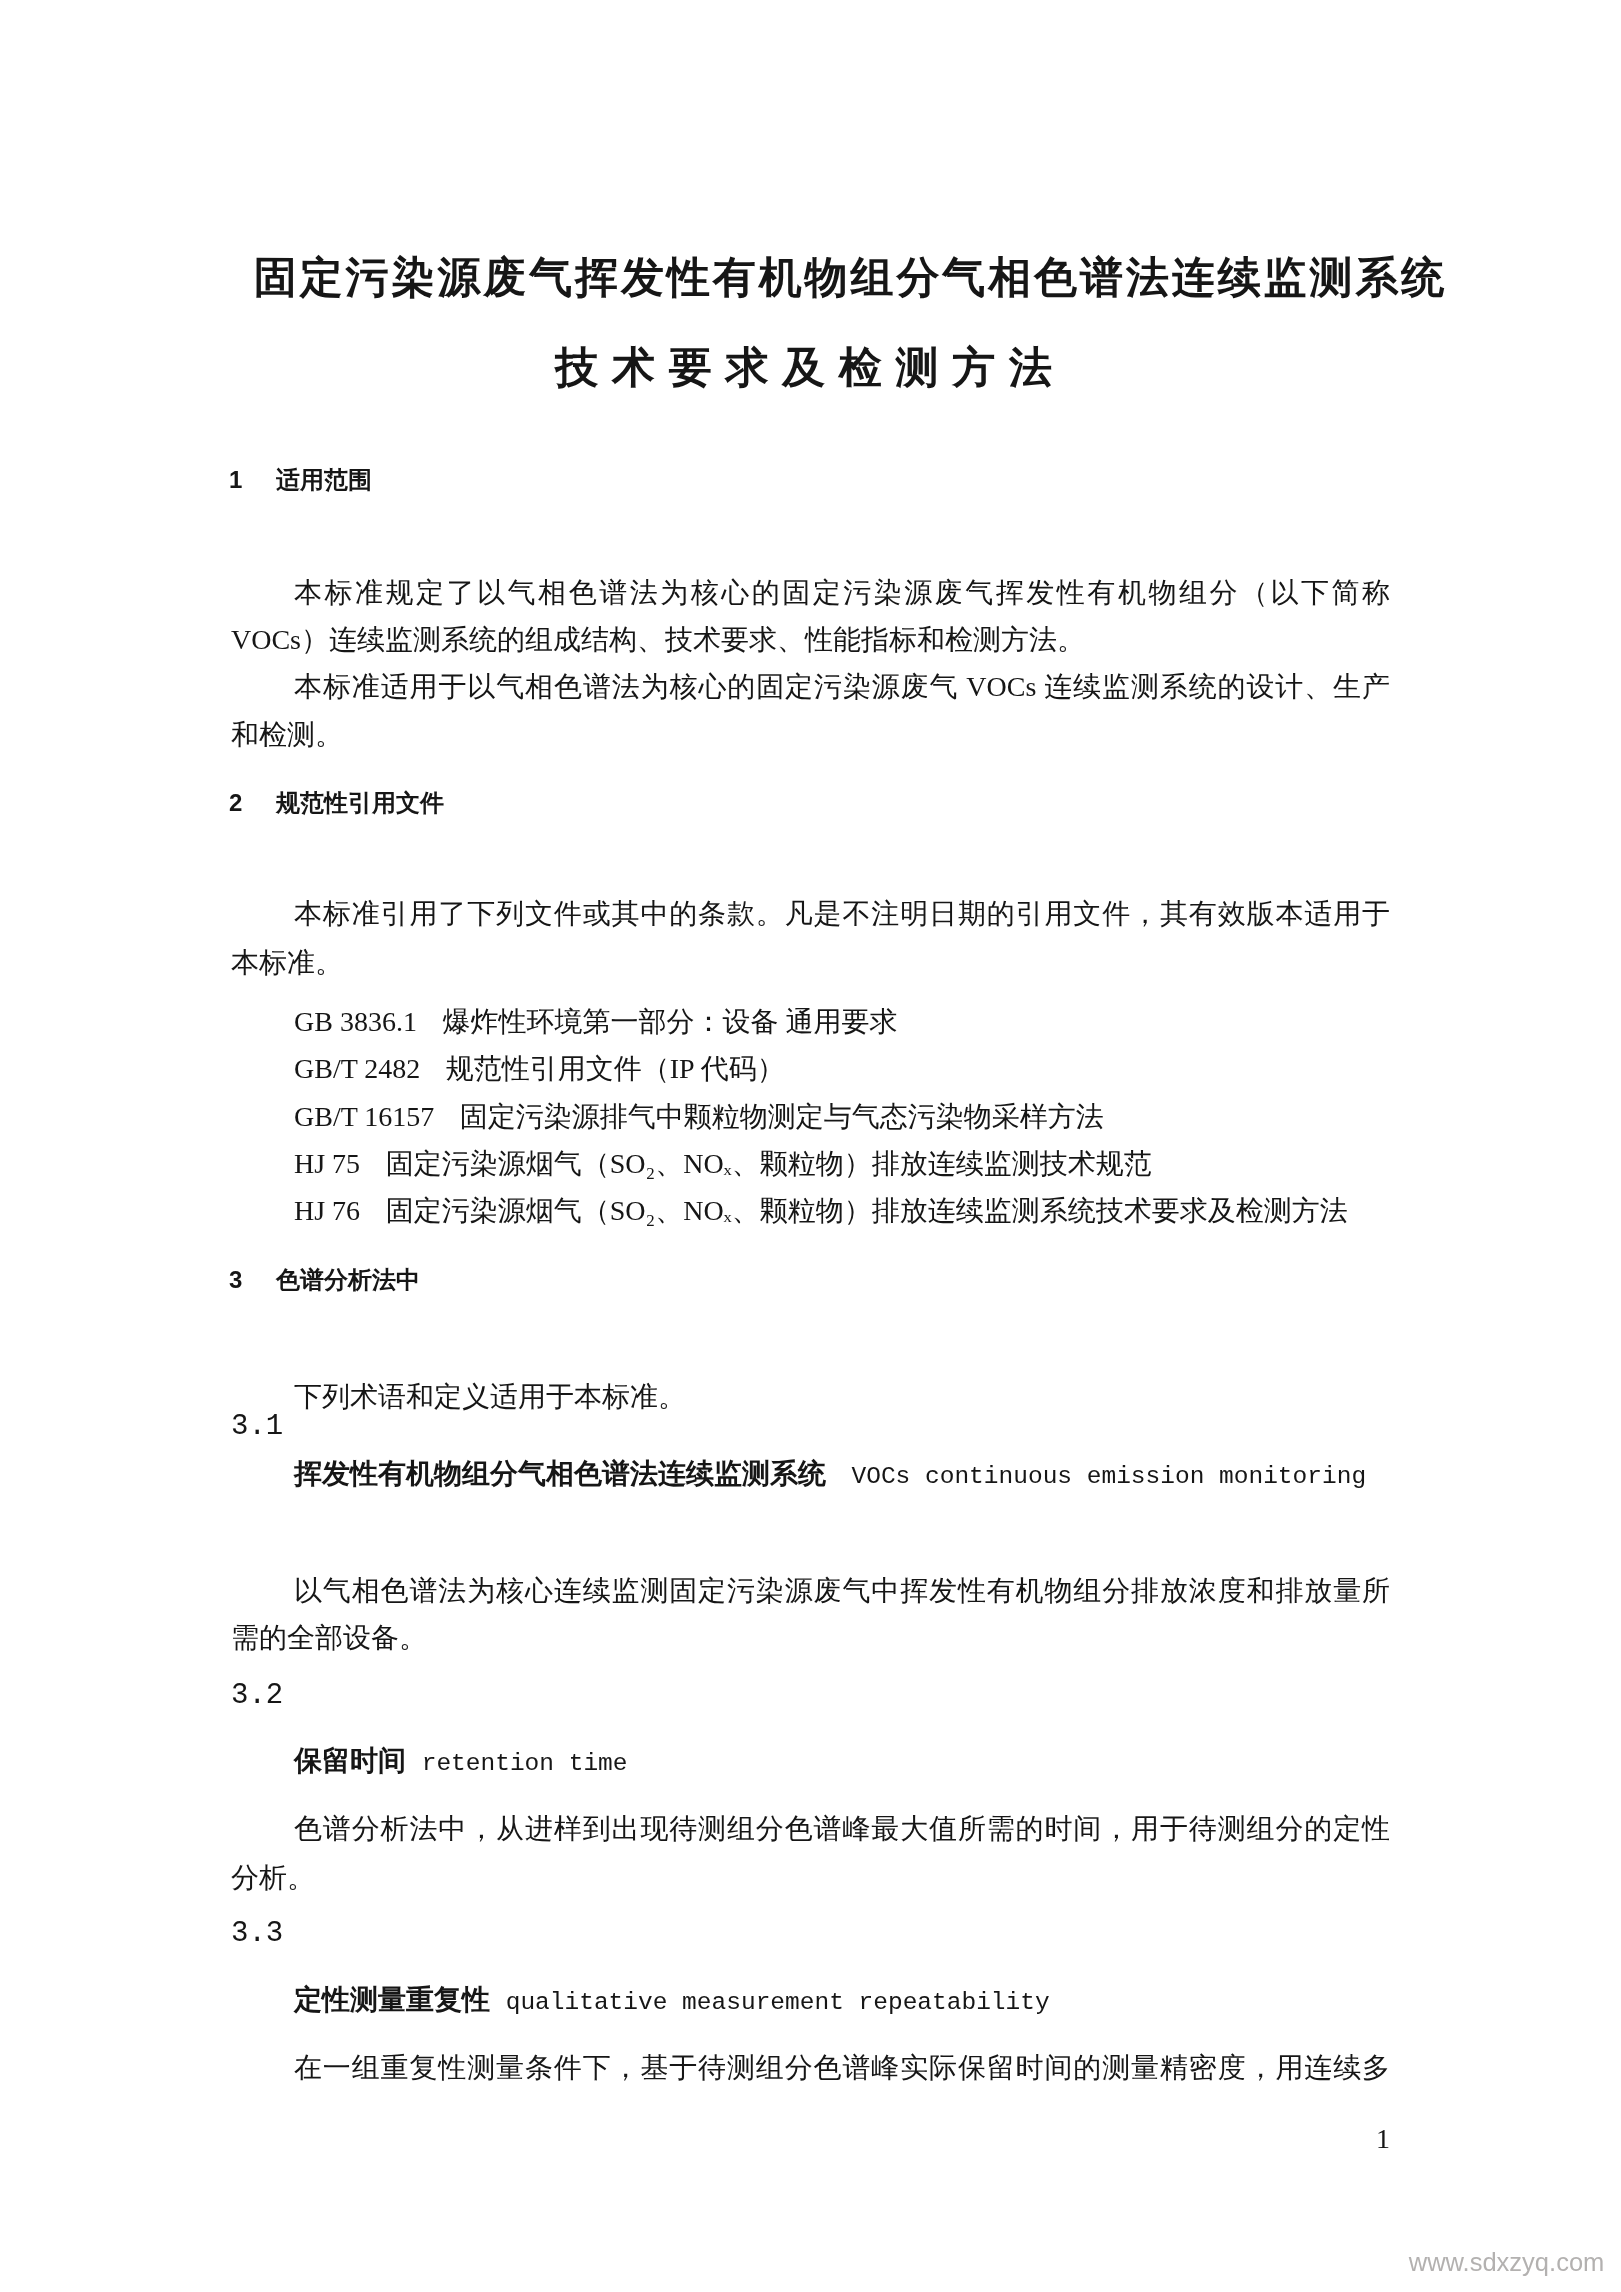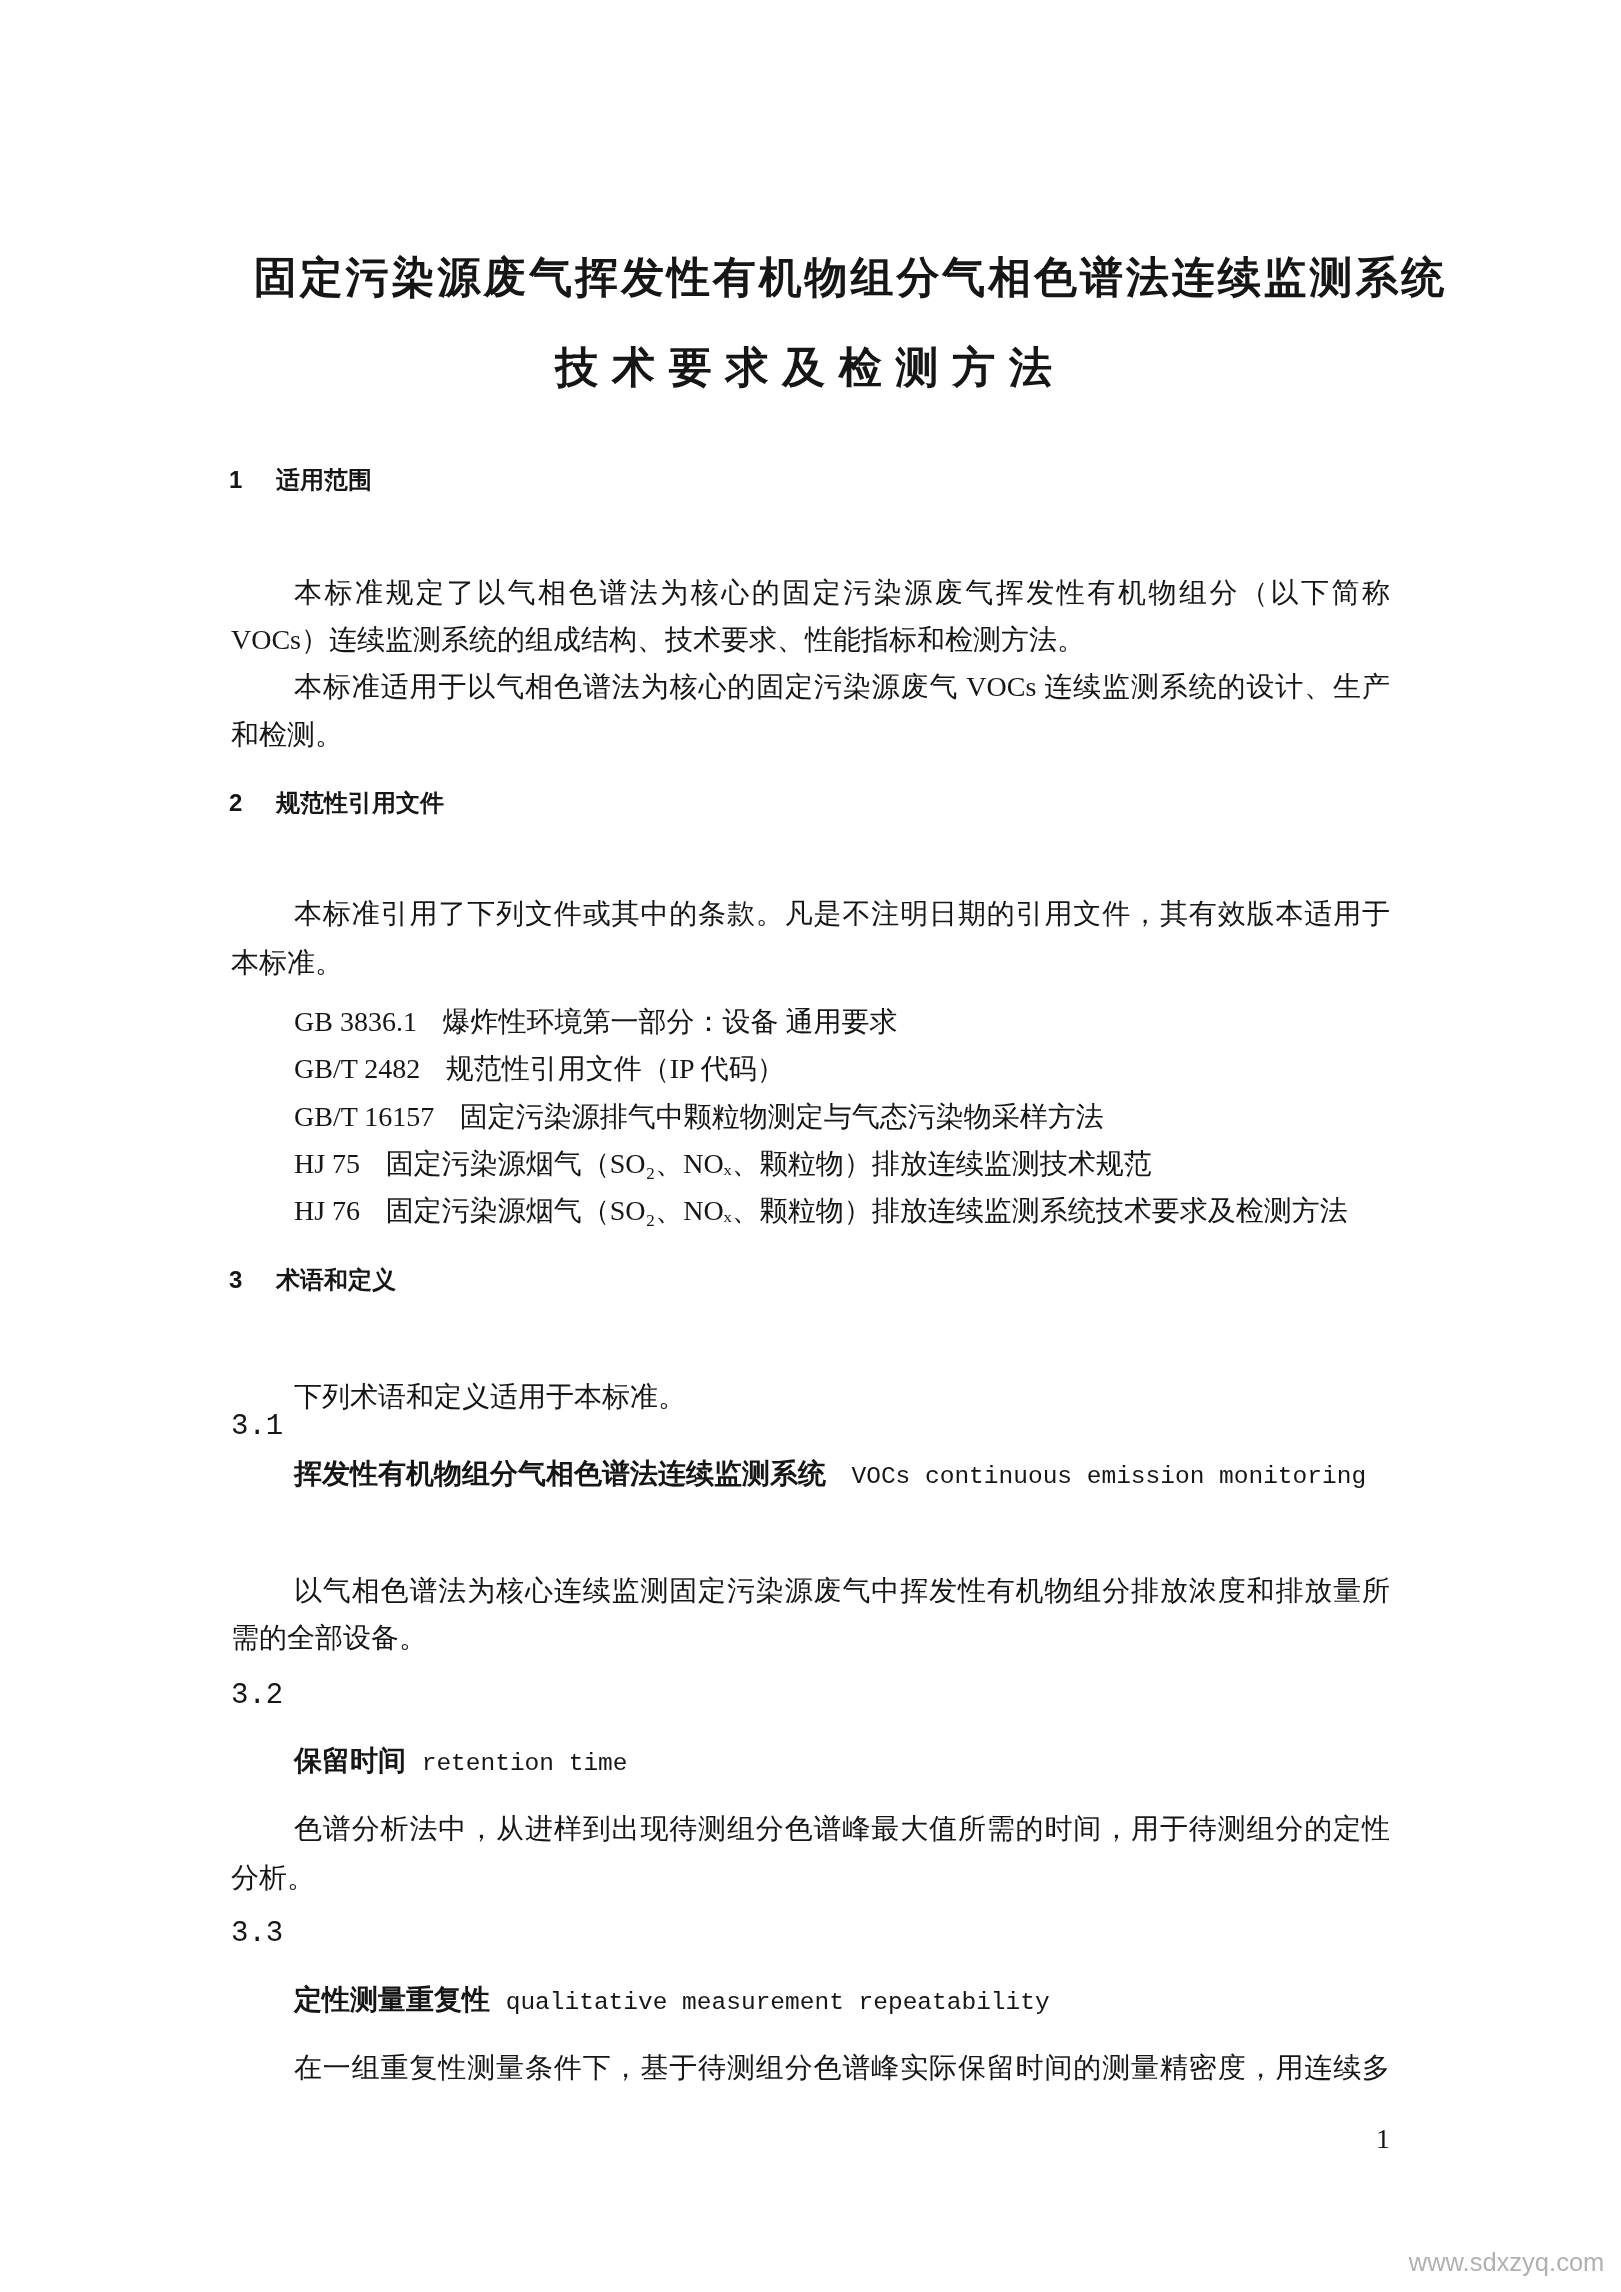--- a/index.html
+++ b/index.html
@@ -77,21 +77,21 @@
     <span class="refcode">GB/T 16157</span><span>固定污染源排气中颗粒物测定与气态污染物采样方法</span>
   </div>
   <div class="ln body ind" style="top:1125px">
     <span class="refcode">HJ 75</span><span>固定污染源烟气（SO₂、NOₓ、颗粒物）排放连续监测技术规范</span>
   </div>
   <div class="ln body ind" style="top:1172px">
     <span class="refcode">HJ 76</span><span>固定污染源烟气（SO₂、NOₓ、颗粒物）排放连续监测系统技术要求及检测方法</span>
   </div>
 
   <div class="ln heading" style="top:1264px">
-    <span class="hnum">3</span><span>术语和定义</span>
+    <span class="hnum">3</span><span>色谱分析法中</span>
   </div>
   <div class="ln body ind" style="top:1358px">下列术语和定义适用于本标准。</div>
 
   <div class="ln termnum" style="top:1407px">3.1</div>
   <div class="ln ind" style="top:1455px">
     <span class="termzh">挥发性有机物组分气相色谱法连续监测系统</span><span class="termen gap-lg">VOCs continuous emission monitoring</span>
   </div>
   <div class="ln body ind fill" style="top:1552px">以气相色谱法为核心连续监测固定污染源废气中挥发性有机物组分排放浓度和排放量所</div>
   <div class="ln body cont" style="top:1599px">需的全部设备。</div>
 

